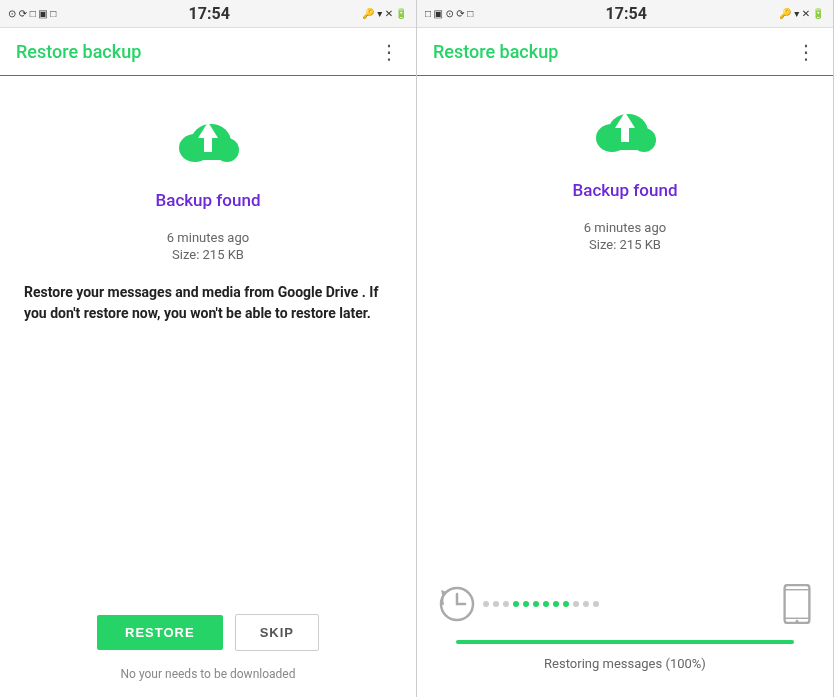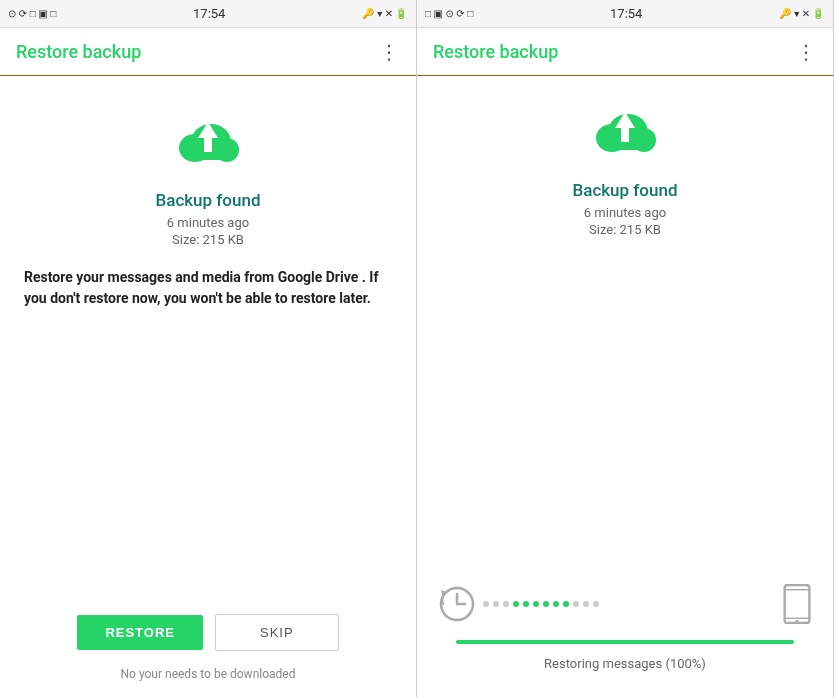--- a/index.html
+++ b/index.html
@@ -34,22 +34,22 @@
     }
 
     .status-icons {
       display: flex;
       align-items: center;
       gap: 4px;
       font-size: 10px;
     }
 
     .status-time {
-      font-weight: normal;
-      font-size: 13px;
+      font-weight: bold;
+      font-size: 16px;
     }
 
     .app-bar {
       height: 48px;
       display: flex;
       align-items: center;
       justify-content: space-between;
       padding: 0 16px;
       border-bottom: 1px solid #a16207;
     }
@@ -79,24 +79,24 @@
       width: 72px;
       height: 72px;
       display: flex;
       align-items: center;
       justify-content: center;
       margin-bottom: 12px;
       margin-top: 10px;
     }
 
     .backup-found-label {
-      color: #0f766e;
+      color: #6d28d9;
       font-size: 17px;
       font-weight: 500;
-      margin-bottom: 5px;
+      margin-bottom: 20px;
     }
 
     .backup-meta {
       color: #666;
       font-size: 13px;
       margin-bottom: 2px;
       text-align: center;
     }
 
     .restore-description {
@@ -131,23 +131,23 @@
       text-transform: uppercase;
       letter-spacing: 1px;
       cursor: pointer;
       border-radius: 2px;
     }
 
     .btn-skip {
       background: #fff;
       color: #555;
       border: 1px solid #ccc;
-      padding: 10px 44px;
+      padding: 10px 24px;
       font-size: 13px;
-      font-weight: normal;
+      font-weight: bold;
       text-transform: uppercase;
       letter-spacing: 1px;
       cursor: pointer;
       border-radius: 2px;
     }
 
     .no-download-note {
       color: #888;
       font-size: 12px;
       text-align: center;

